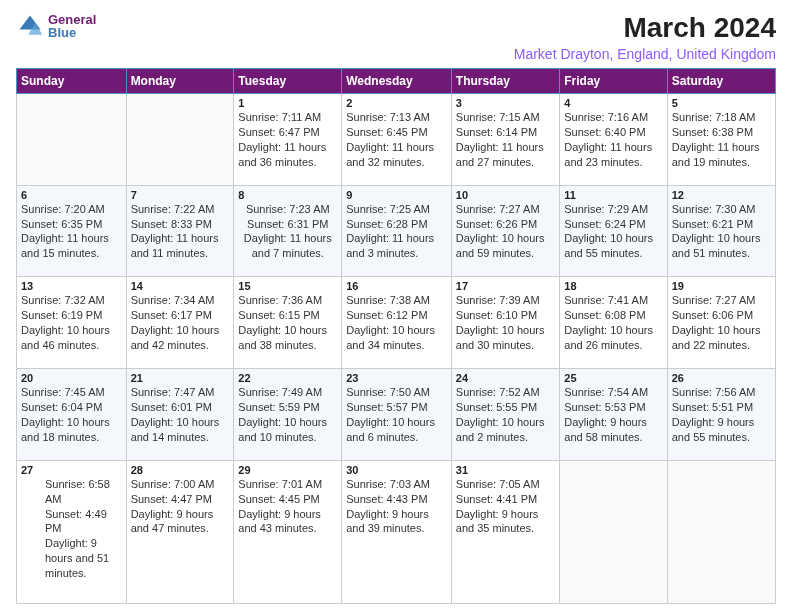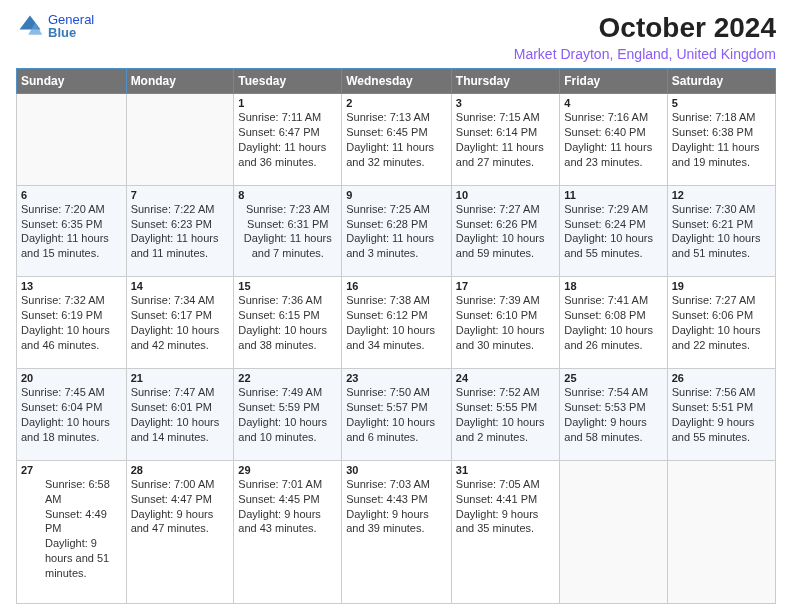--- a/index.html
+++ b/index.html
@@ -28,22 +28,22 @@
       align-items: center;
       gap: 4px;
     }
     .logo-text {
       display: flex;
       flex-direction: column;
       line-height: 1;
     }
     .logo-general {
       font-size: 13px;
-      font-weight: normal;
-      color: #1d4ed8;
+      font-weight: bold;
+      color: #701a75;
     }
     .logo-blue {
       font-size: 13px;
       font-weight: bold;
       color: #3a7ab8;
     }
     .logo-icon {
       width: 28px;
       height: 28px;
     }
@@ -59,21 +59,21 @@
       font-size: 14px;
       color: #8b5cf6;
       margin-top: 2px;
     }
     .calendar {
       width: 100%;
       border-collapse: collapse;
       flex: 1;
     }
     .calendar th {
-      background: #737373;
+      background: #701a75;
       color: #fff;
       font-size: 12px;
       font-weight: bold;
       padding: 5px 4px;
       text-align: left;
       border: 1px solid #5090c8;
     }
     .calendar td {
       border: 1px solid #ccc;
       vertical-align: top;
@@ -112,21 +112,21 @@
       <svg class="logo-icon" viewBox="0 0 32 32">
         <polygon points="16,4 28,20 4,20" fill="#3a7ab8"></polygon>
         <polygon points="22,12 30,26 14,26" fill="#5ba0d8" opacity="0.7"></polygon>
       </svg>
       <div class="logo-text">
         <span class="logo-general">General</span>
         <span class="logo-blue">Blue</span>
       </div>
     </div>
     <div class="title-block">
-      <div class="main-title">October 2024</div>
+      <div class="main-title">March 2024</div>
       <div class="subtitle">Market Drayton, England, United Kingdom</div>
     </div>
   </div>
 
   <table class="calendar">
     <thead>
       <tr>
       <th>Sunday</th>
           <th>Monday</th>
           <th>Tuesday</th>
@@ -174,21 +174,21 @@
         <tr>
           <td>
             <span class="day-number">6</span>
             <div class="cell-content" style="white-space: pre-line;">Sunrise: 7:20 AM
 Sunset: 6:35 PM
 Daylight: 11 hours and 15 minutes.</div>
           </td>
           <td>
             <span class="day-number">7</span>
             <div class="cell-content" style="white-space: pre-line;">Sunrise: 7:22 AM
-Sunset: 6:23 PM
+Sunset: 8:33 PM
 Daylight: 11 hours and 11 minutes.</div>
           </td>
           <td>
             <span class="day-number">8</span>
             <div class="cell-content" style="white-space: pre-line; text-align: center;">Sunrise: 7:23 AM
 Sunset: 6:31 PM
 Daylight: 11 hours and 7 minutes.</div>
           </td>
           <td>
             <span class="day-number">9</span>

